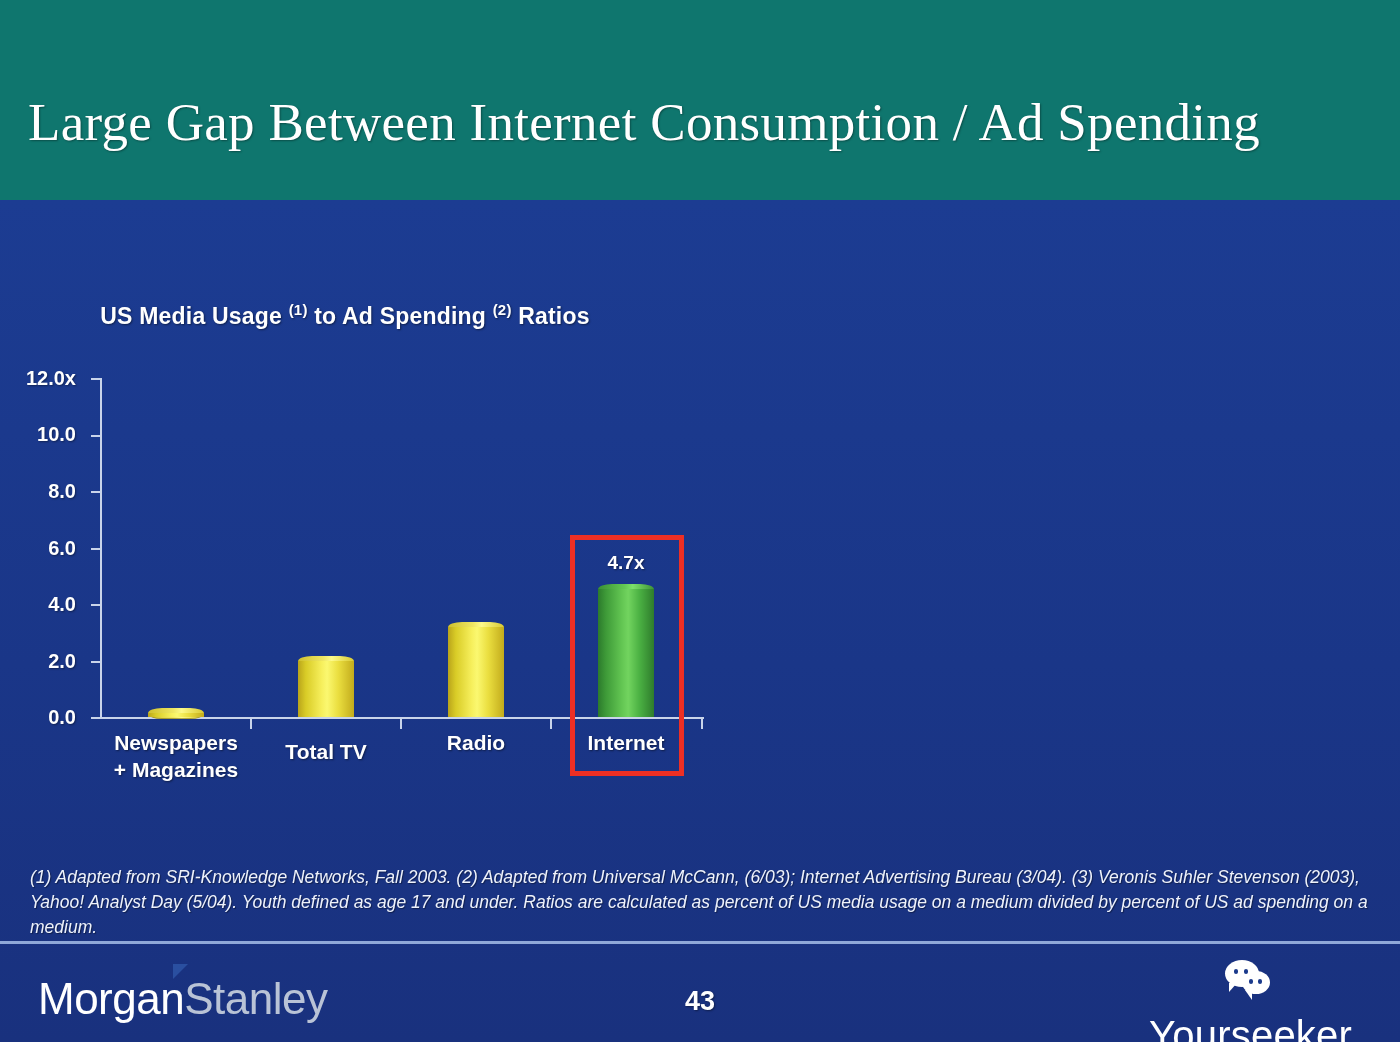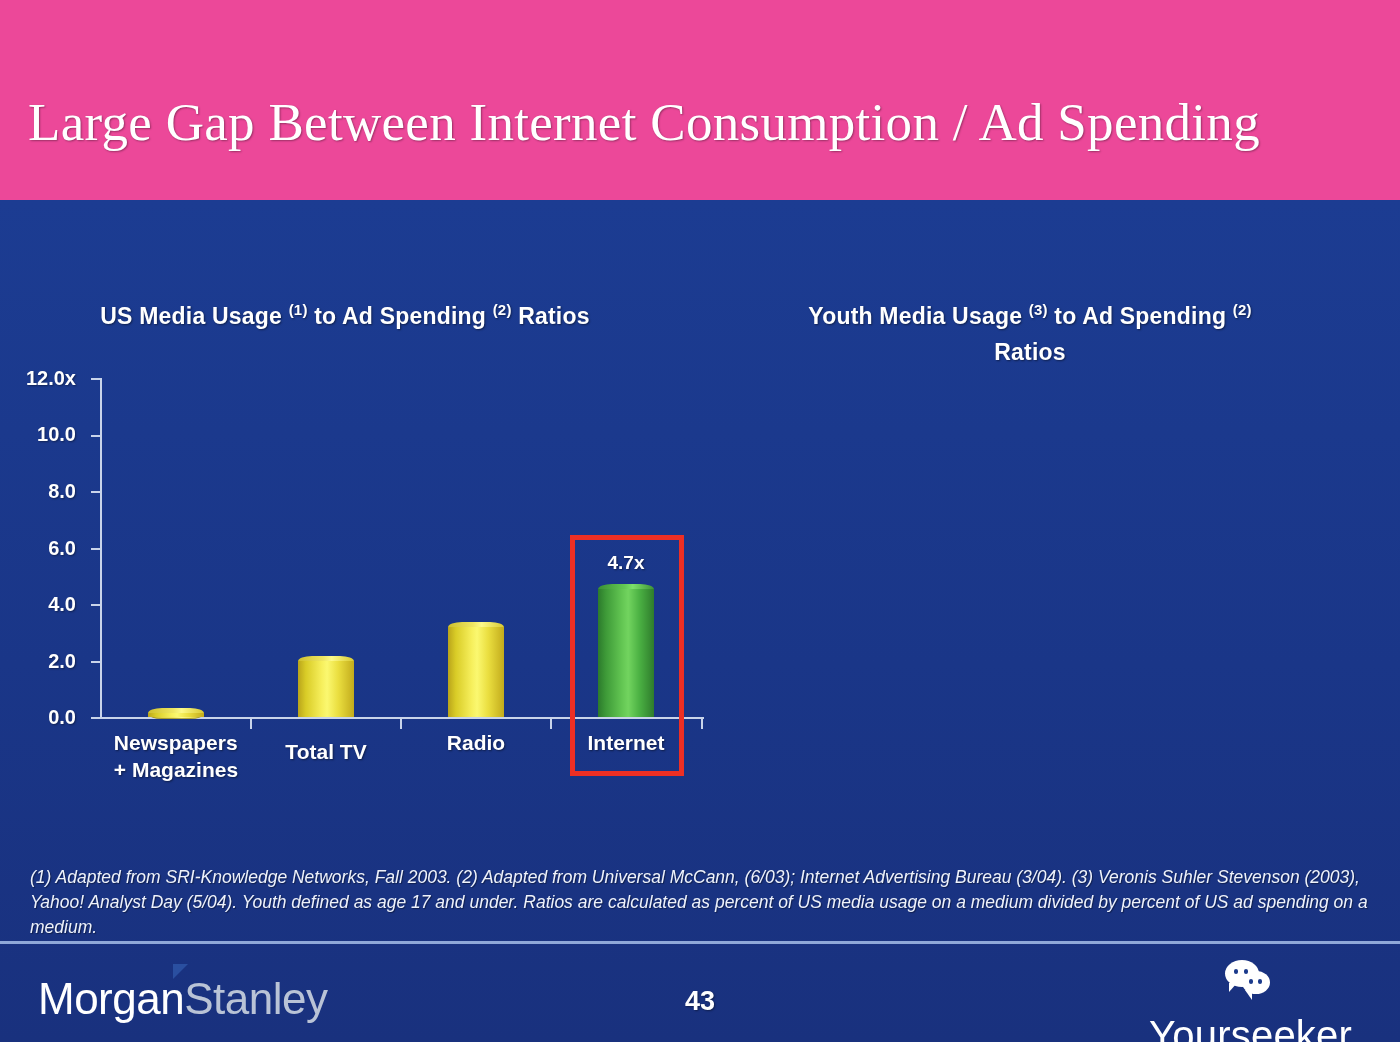--- a/index.html
+++ b/index.html
@@ -7,21 +7,21 @@
   body {
     font-family: "Liberation Sans", sans-serif;
     background:#1b3a8c;
     overflow:hidden;
     position:relative;
   }
 
   
   #title-band {
     position:absolute; left:0; top:0; width:1400px; height:200px;
-    background:#ec4899;
+    background:#0f766e;
   }
   #slide-title {
     position:absolute; left:28px; top:92px;
     font-family:"Liberation Serif", serif;
     font-size:53px; color:#ffffff; font-weight:400;
     letter-spacing:0.3px; white-space:nowrap;
     text-shadow:1px 1px 2px rgba(0,0,0,.35);
   }
 
   
@@ -102,21 +102,21 @@
   }
 
   .bar-value {
     position:absolute; transform:translateX(-50%);
     color:#ffffff; font-weight:bold; font-size:19px; white-space:nowrap;
     text-shadow:1px 1px 2px rgba(0,0,0,.45);
   }
 
   .cat-label {
     position:absolute; transform:translateX(-50%);
-    color:#ffffff; font-weight:bold; font-size:21px;
+    text-align:center; color:#ffffff; font-weight:bold; font-size:21px;
     line-height:27px; white-space:nowrap;
     text-shadow:1px 1px 2px rgba(0,0,0,.45);
   }
 
   .highlight-box {
     position:absolute; border:5px solid #ed2f24; background:transparent;
   }
 
   
   #footnote {
@@ -250,29 +250,20 @@
         <div>+ Magazines</div>
       </div>
       <div class="cat-label" style="left:226px; top:360px">Total TV</div>
       <div class="cat-label" style="left:376px; top:351px">Radio</div>
       <div class="cat-label" style="left:526px; top:351px">Internet</div>
 
       <div class="highlight-box" style="left:470px; top:157px; width:114px; height:241px;"></div>
     </div>
   </div>
 
-  <div class="panel" id="panel-right">
-    <div class="panel-title">
-      <span>Youth Media Usage</span>
-      <sup>(3)</sup>
-      <span> to Ad Spending </span><sup>(2)</sup><br>
-      <span> Ratios</span>
-    </div>
-
-  </div>
 
   <div id="footnote">(1) Adapted from SRI-Knowledge Networks, Fall 2003.  (2) Adapted from Universal McCann, (6/03); Internet Advertising Bureau (3/04). (3) Veronis Suhler Stevenson (2003), Yahoo! Analyst Day (5/04).  Youth defined as age 17 and under.  Ratios are calculated as percent of US media usage on a medium divided by percent of US ad spending on a medium.</div>
 
   <div id="divider"></div>
 
   <div id="footer">
     <div id="ms-logo">
       <span class="ms-morgan">Morgan</span><span class="ms-stanley">Stanley</span>
     </div>
     <div id="ms-mark"></div>

